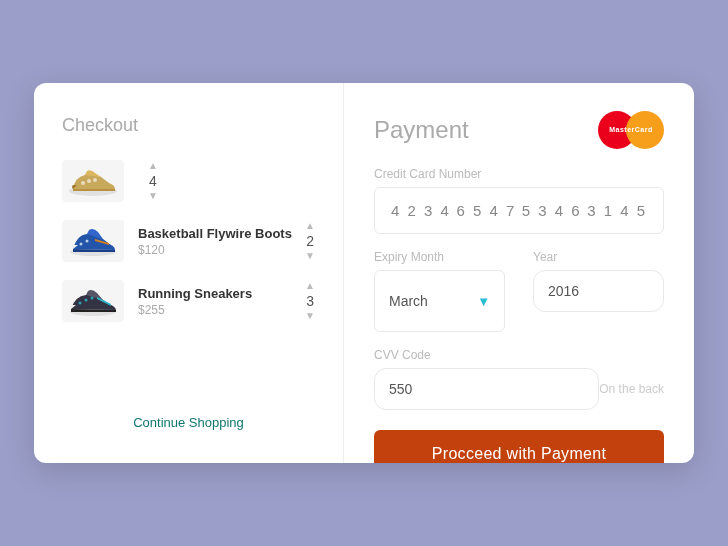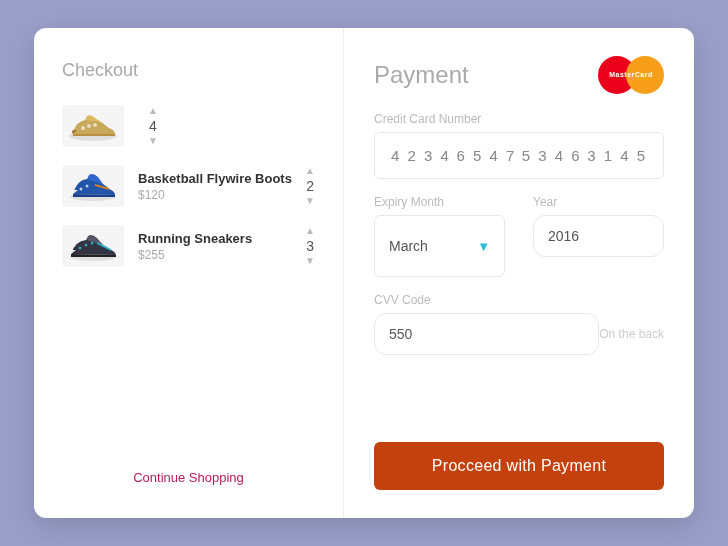--- a/index.html
+++ b/index.html
@@ -8,21 +8,21 @@
       height: 546px;
       background: #9b9ec8;
       display: flex;
       align-items: center;
       justify-content: center;
       font-family: 'Helvetica Neue', Arial, sans-serif;
       overflow: hidden;
     }
     .card {
       width: 660px;
-      height: 490px;
+      height: 380px;
       background: #fff;
       border-radius: 12px;
       display: flex;
       box-shadow: 0 8px 30px rgba(0,0,0,0.15);
       overflow: hidden;
       justify-content: flex-end;
     }
     
     .checkout-panel {
       width: 310px;
@@ -95,21 +95,21 @@
       line-height: 1.2;
       user-select: none;
     }
     .continue-link {
       text-align: center;
       margin-top: auto;
       padding-top: 10px;
     }
     .continue-link a {
       font-size: 13px;
-      color: #be185d;
+      color: #0f766e;
       text-decoration: none;
       font-weight: 500;
     }
 
     
     .payment-panel {
       flex: 1;
       padding: 28px 30px;
       display: flex;
       flex-direction: column;

